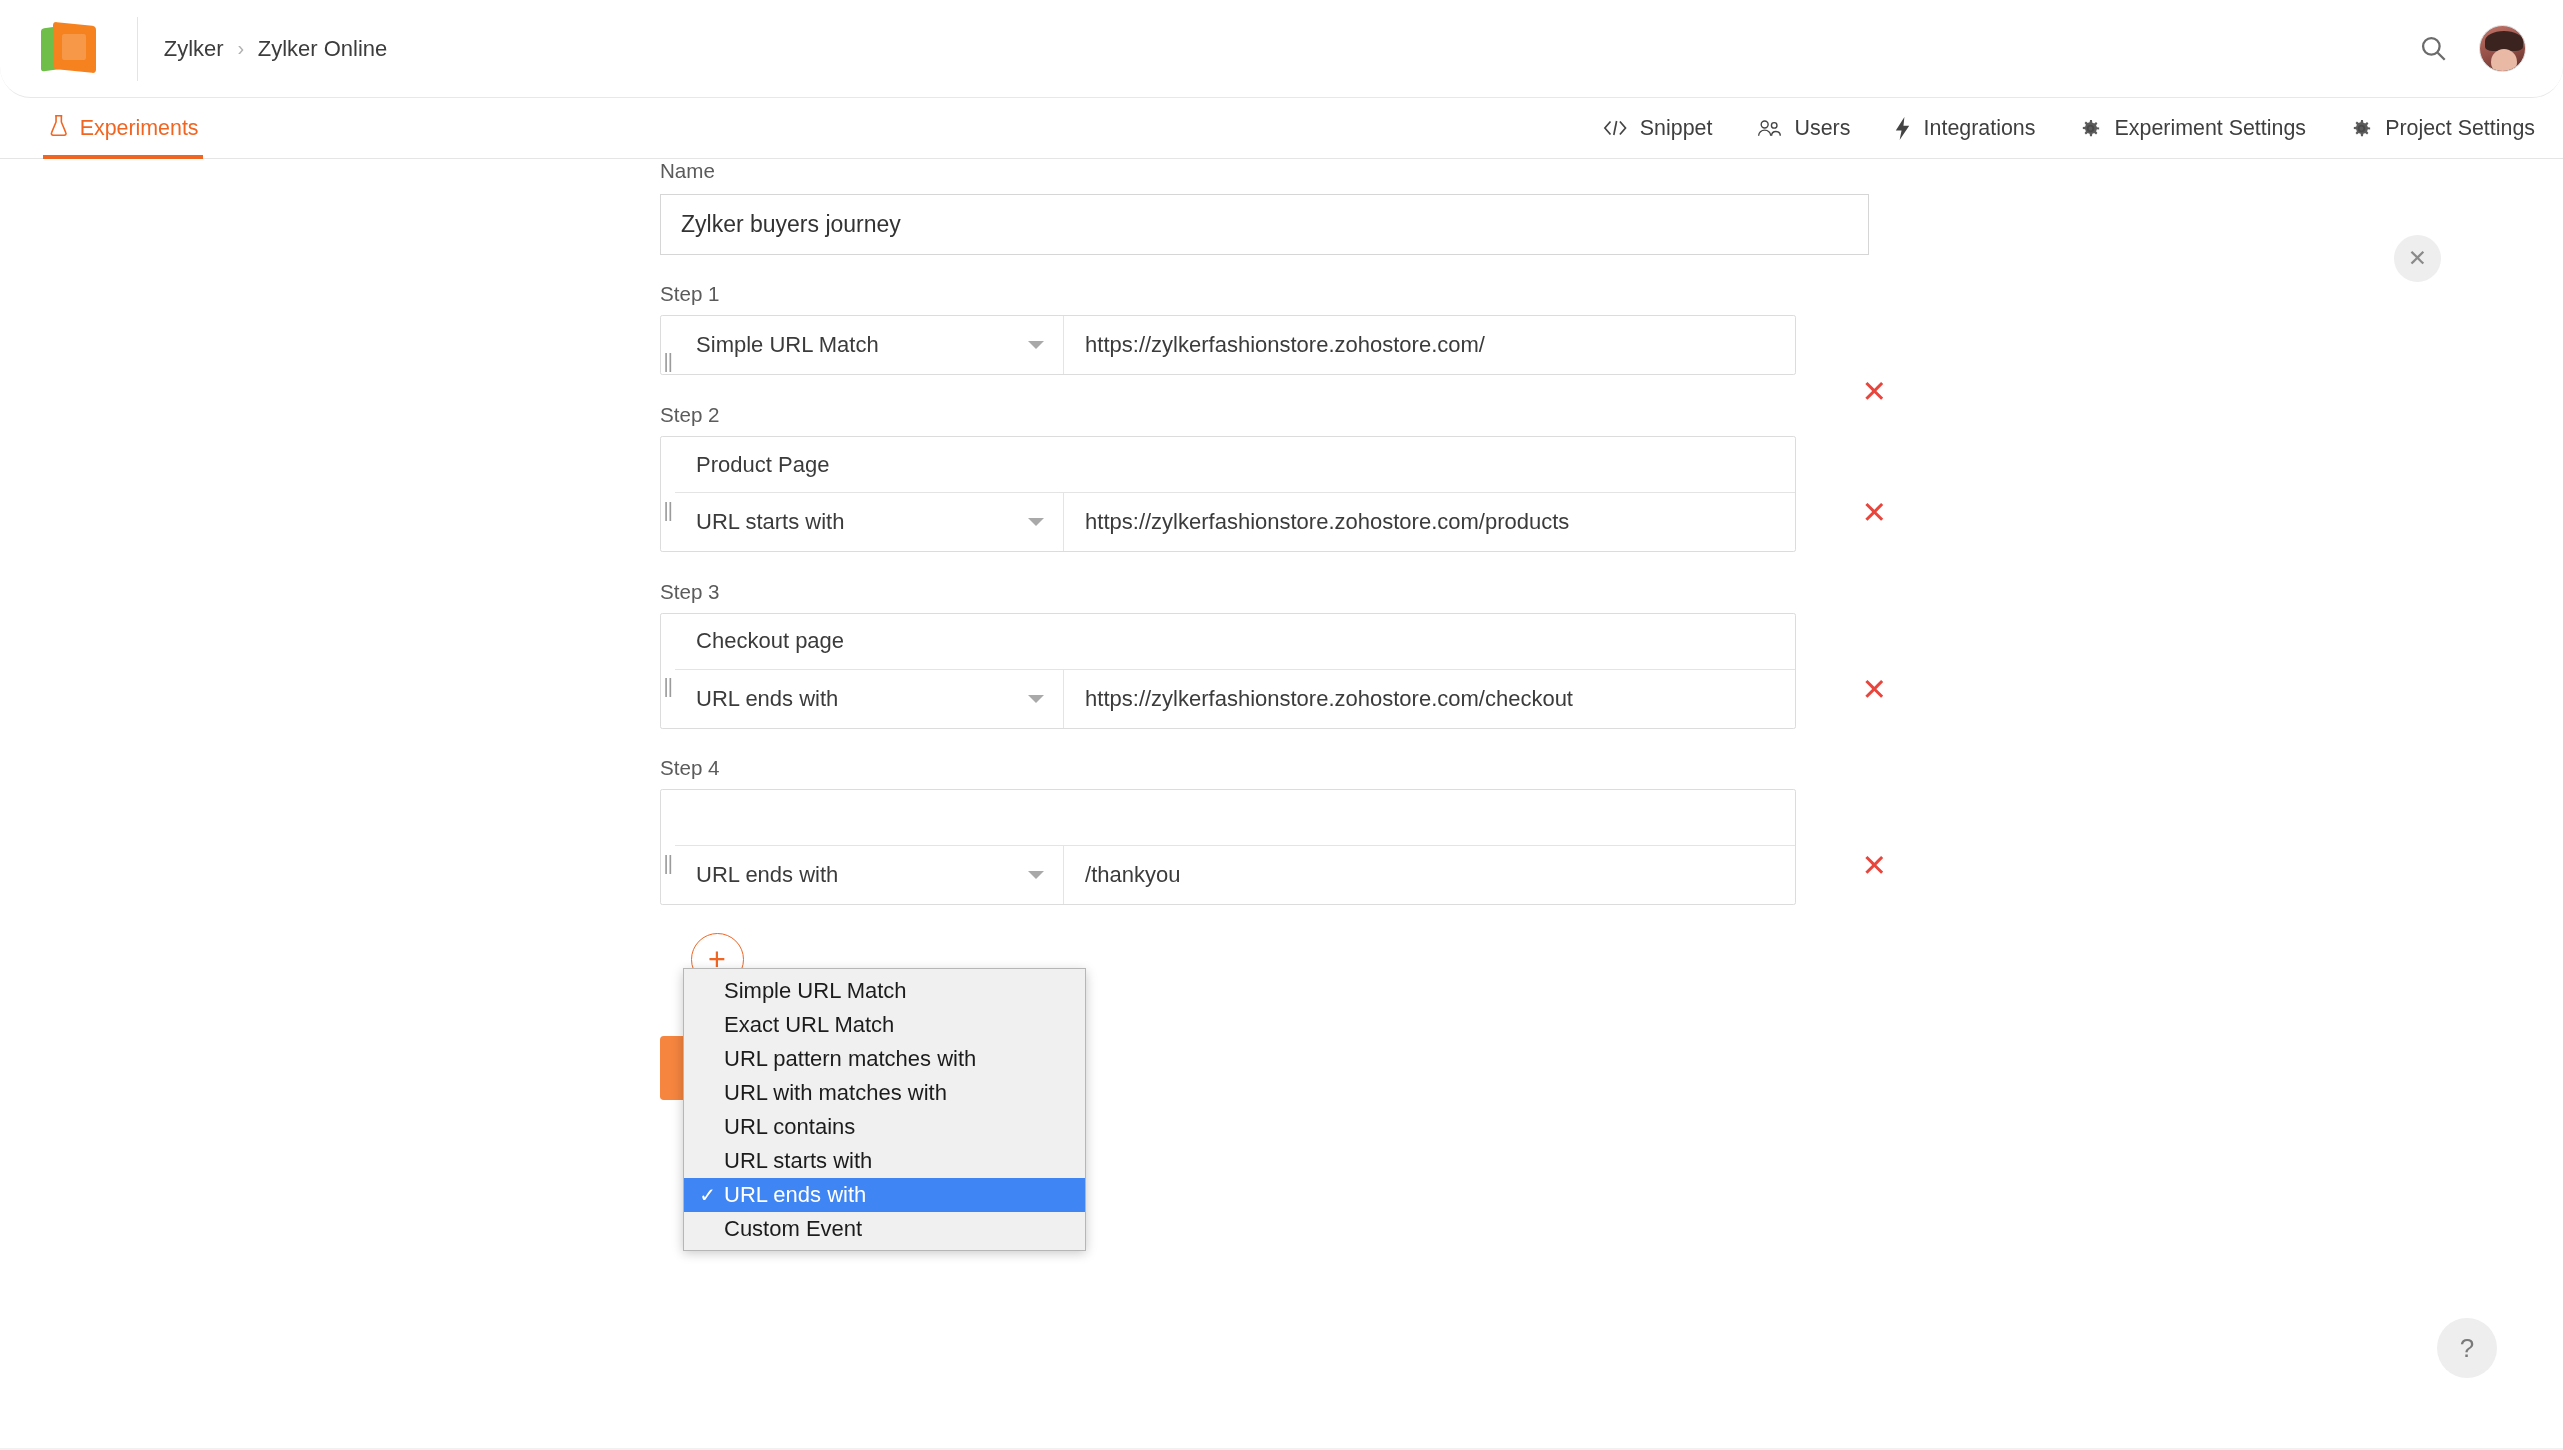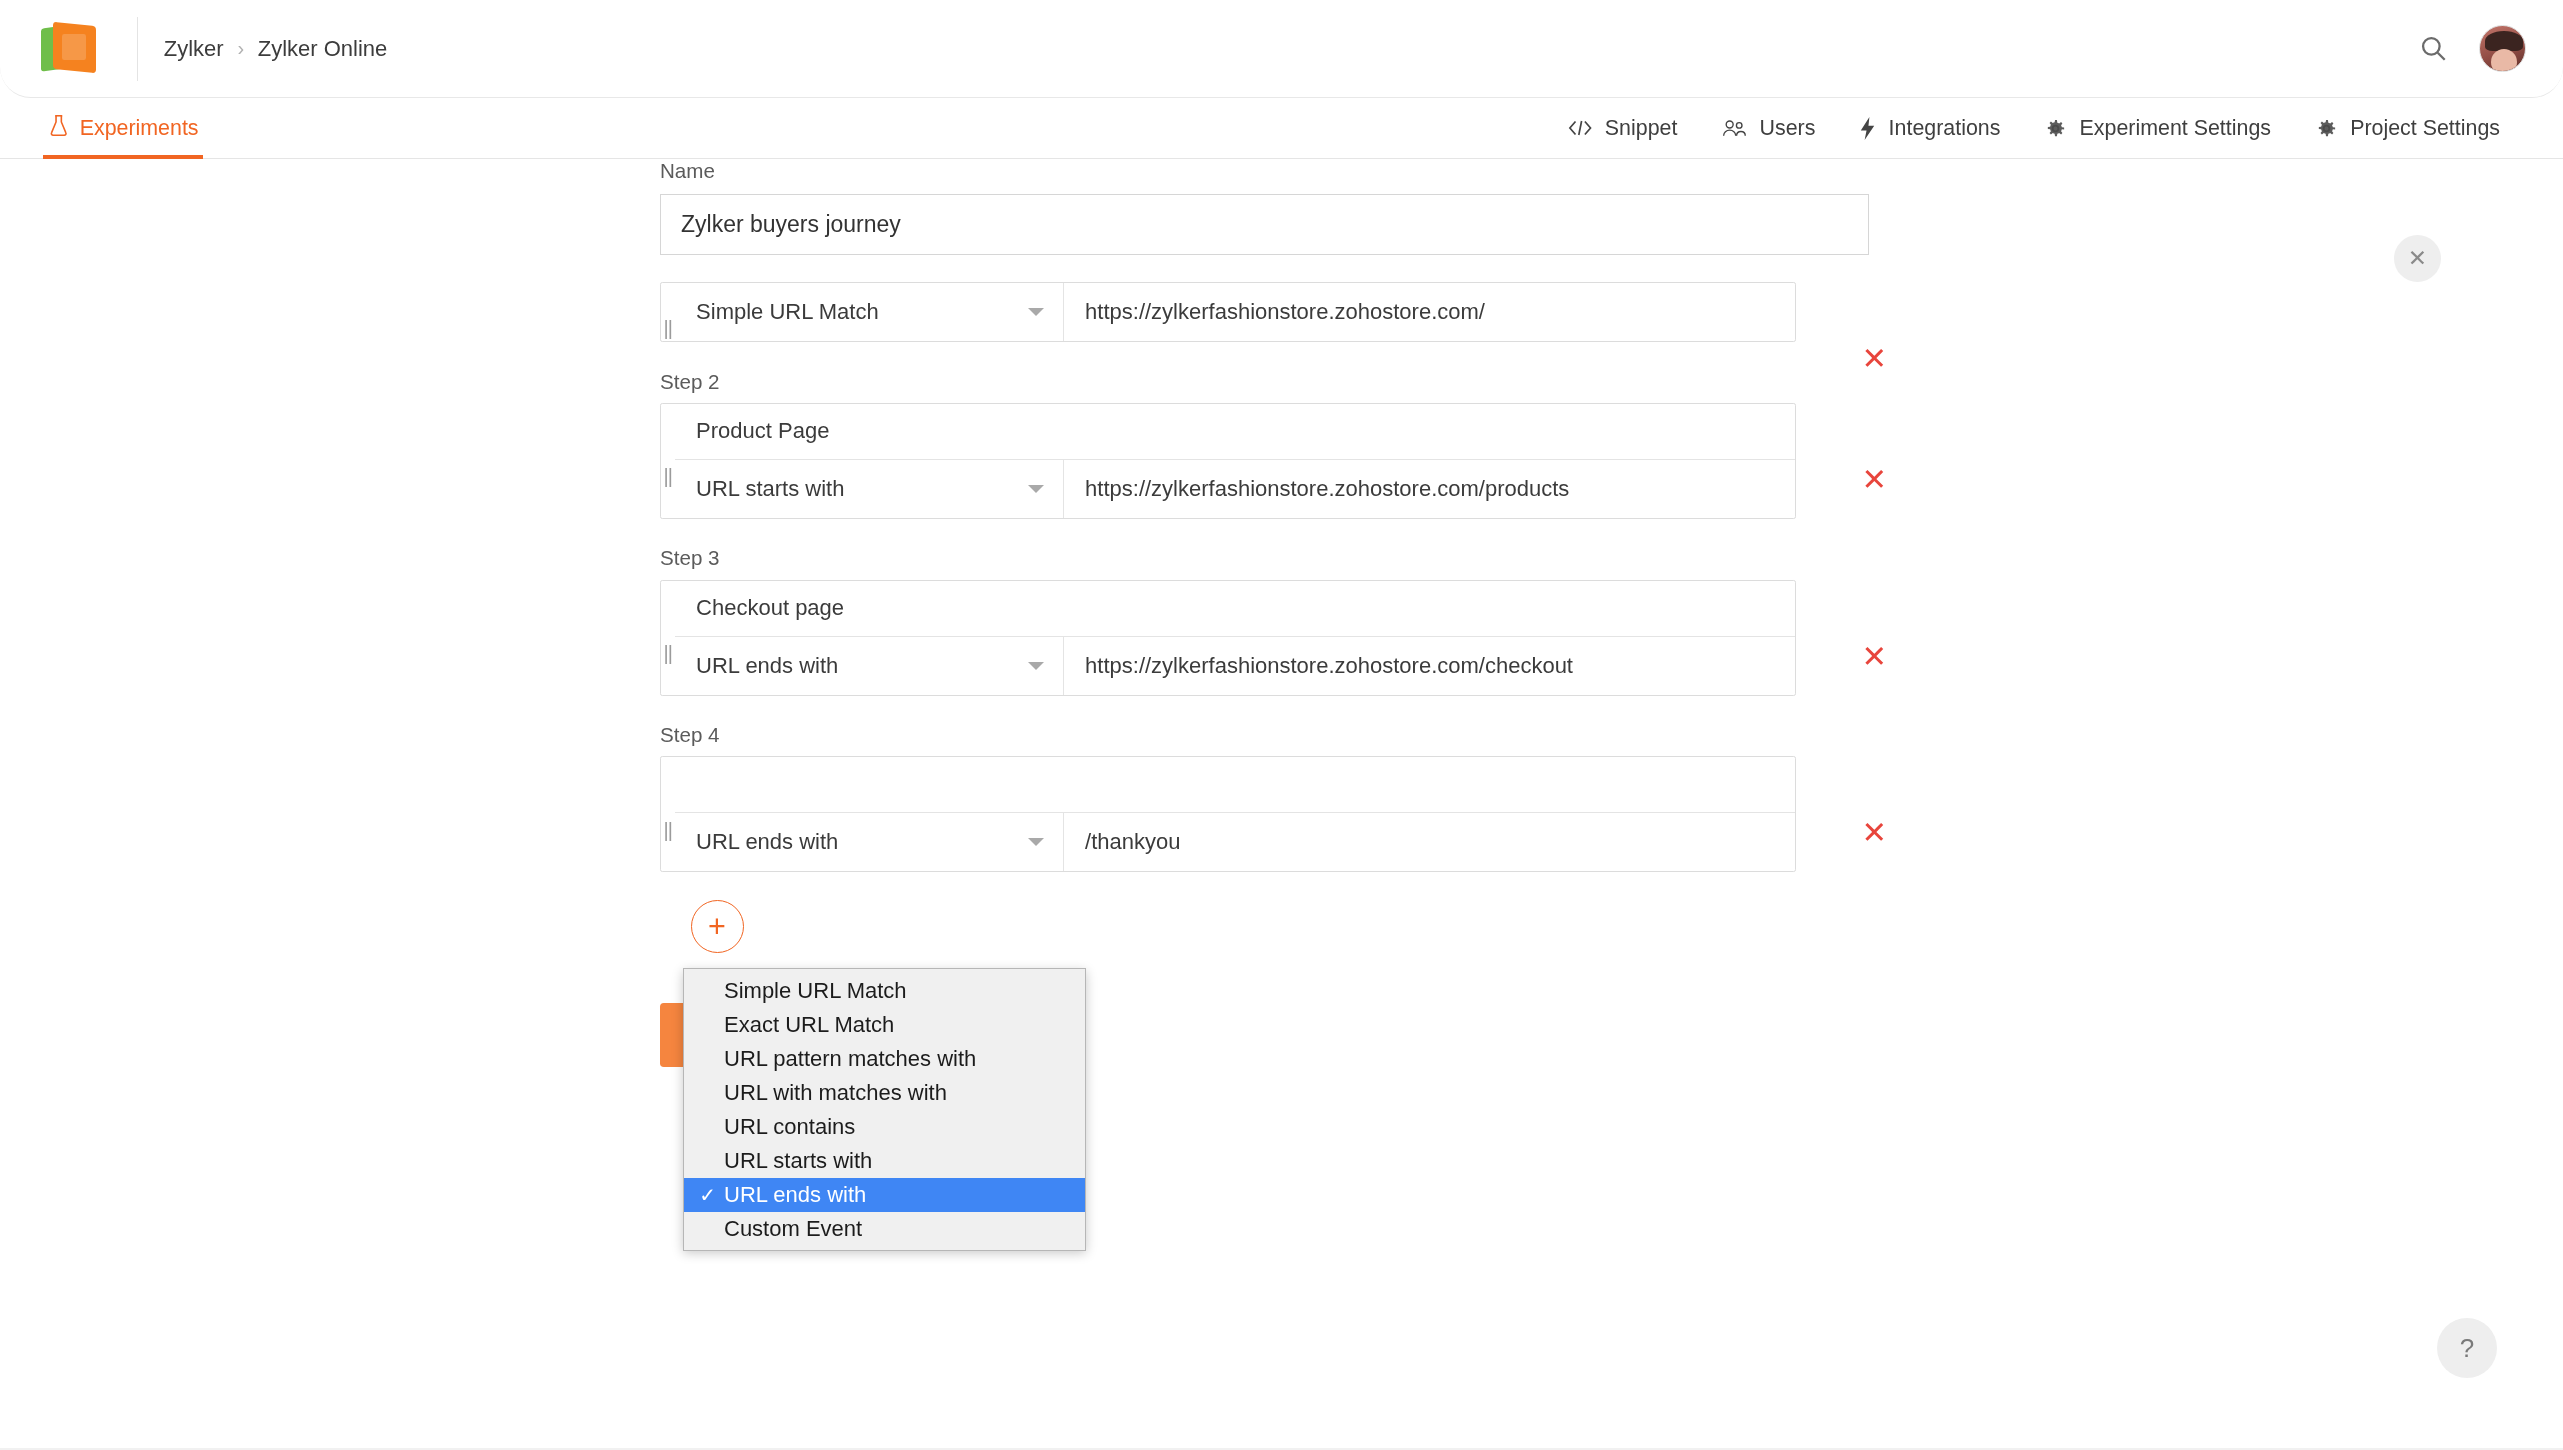--- a/index.html
+++ b/index.html
@@ -71,21 +71,21 @@
   }
   .nav-left { display: flex; align-items: center; padding-left: 43px; }
   .nav-tab {
     display: flex; align-items: center; gap: 10.7px;
     font-size: 21.4px; color: #f16522; height: 61px; position: relative; padding: 0 4.6px;
   }
   .nav-tab .underline {
     position: absolute; left: 0; right: 0; bottom: 0; height: 3.1px; background: #f16522;
   }
   .nav-right {
-    margin-left: auto; display: flex; align-items: center; gap: 44px; padding-right: 63px;
+    margin-left: auto; display: flex; align-items: center; gap: 44px; padding-right: 28px;
   }
   .nav-item {
     display: flex; align-items: center; gap: 12.2px; font-size: 21.4px; color: #3f3f3f;
   }
   .nav-item svg { display: block; }
 
   
   .panel { position: absolute; top: 159px; left: 0; width: 2563px; height: 1292px; background: #fff; }
 
   .close-btn {
@@ -269,20 +269,21 @@
     <div class="close-btn">✕</div>
 
     <div class="form">
 
       <div>
         <div class="field-label">Name</div>
         <div class="name-input" placeholder="Name">Zylker buyers journey</div>
       </div>
 
       <div class="step-block">
+        <div class="step-label">Step 1</div>
         <div class="step-box">
           <div class="drag-handle">||</div>
           <div class="step-body">
             <div class="step-row">
               <div class="select-cell">
                 <span>Simple URL Match</span>
                 <span class="caret"></span>
               </div>
               <div class="url-cell">https://zylkerfashionstore.zohostore.com/</div>
             </div>

